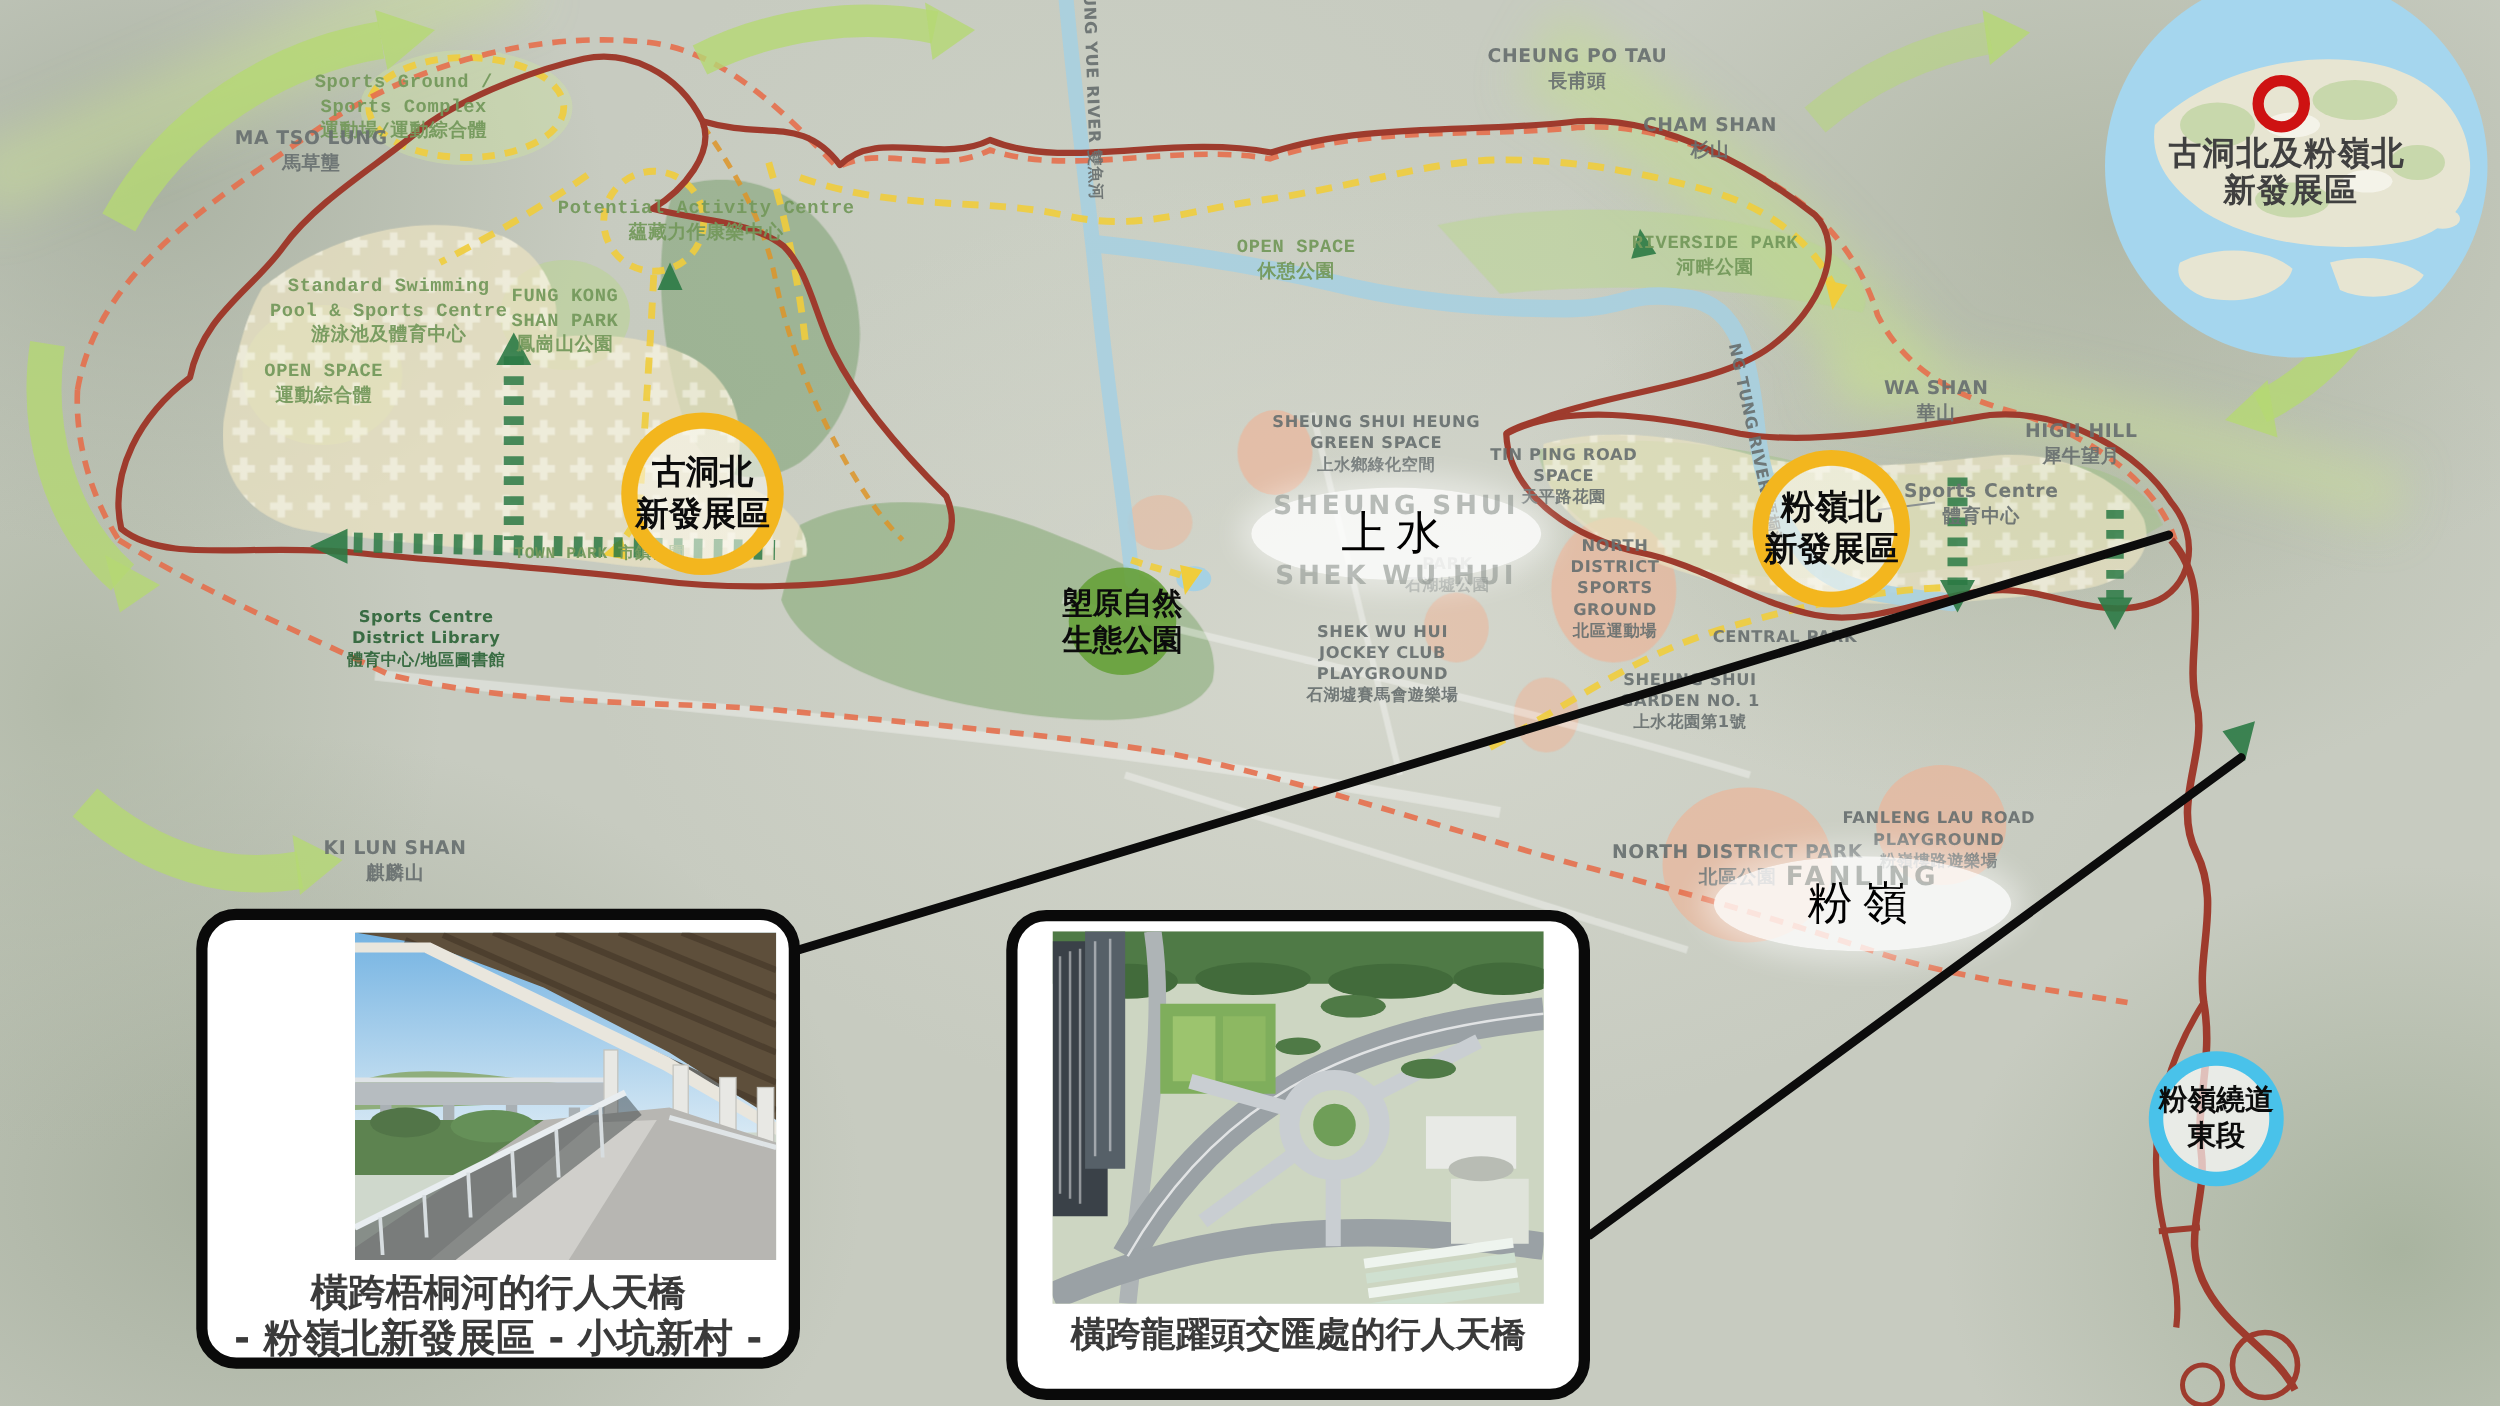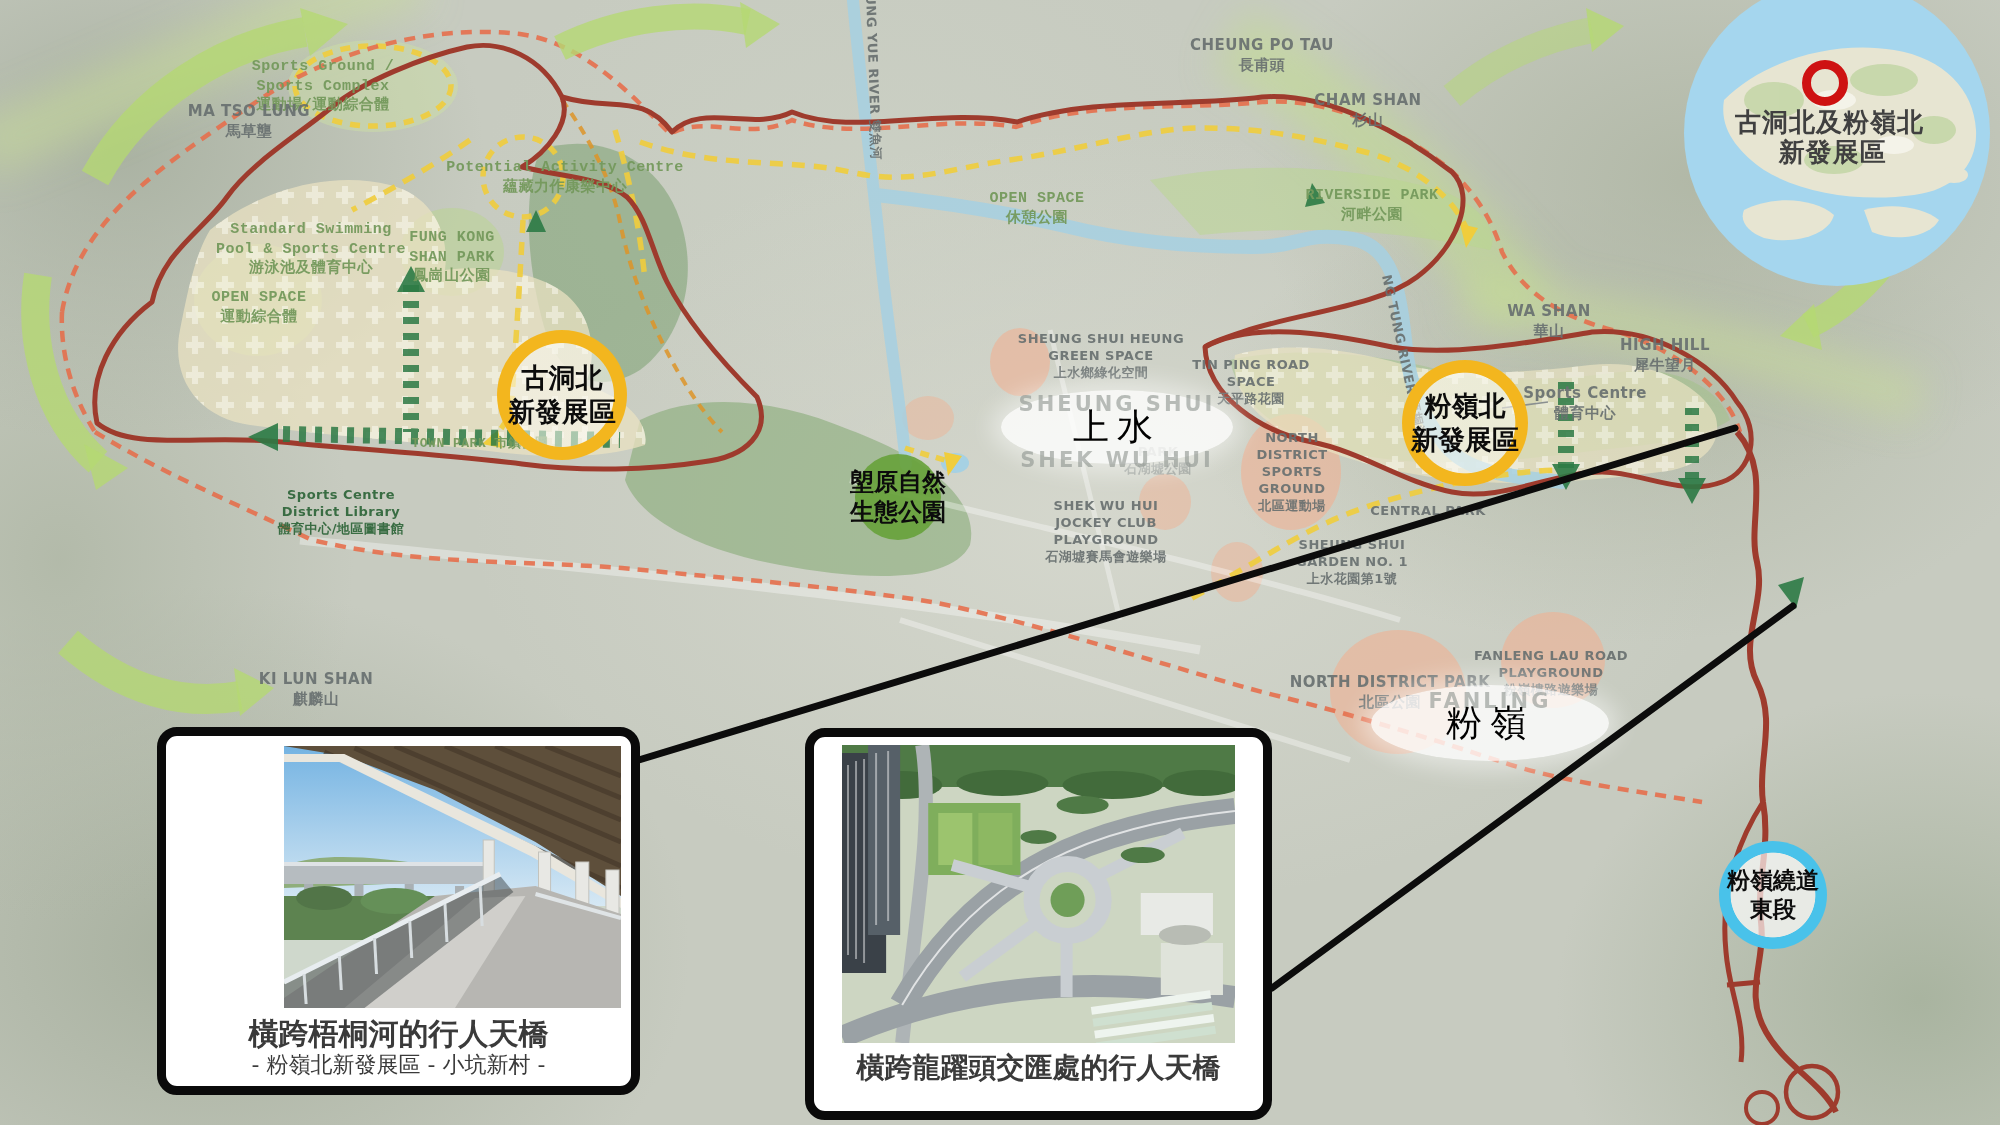--- a/index.html
+++ b/index.html
@@ -42,25 +42,25 @@
   .badge.blue{background:radial-gradient(circle, rgba(255,255,255,.68) 0 55%, #49c2ea 56% 100%);font-size:23px;}
   
   .inset{position:absolute;left:1684px;top:-20px;width:306px;height:306px;border-radius:50%;
     background:#a5d6ee;overflow:hidden;}
   .inset .t1,.inset .t2{position:absolute;left:50%;transform:translateX(-54%);color:#404040;
     font-weight:800;white-space:nowrap;text-align:center;}
   .inset .t1{top:125px;font-size:26px;letter-spacing:1px;}
   .inset .t2{top:155px;font-size:26px;letter-spacing:1px;}
   .ring-marker{position:absolute;left:118px;top:80px;width:28px;height:28px;border:9px solid #ce1212;border-radius:50%;}
   
-  .callout{position:absolute;background:#fff;border:9px solid #0a0a0a;border-radius:20px;box-sizing:border-box;}
+  .callout{position:absolute;background:#fff;border:9px solid #0a0a0a;border-radius:32px;box-sizing:border-box;}
   .callout .photo{position:absolute;overflow:hidden;background:#cfd8cc;}
   .cap{position:absolute;left:0;right:0;text-align:center;color:#3a3a3a;white-space:nowrap;}
   .cap.l1{font-size:30px;font-weight:600;}
-  .cap.l2{font-size:22px;font-weight:400;}
+  .cap.l2{font-size:31px;font-weight:700;}
 </style>
 </head>
 <body>
 
 <div class="stage">
 
   <svg class="layer" viewBox="0 0 2000 1125">
     <defs>
       <filter id="soft" x="-40%" y="-40%" width="180%" height="180%">
           <feGaussianBlur stdDeviation="18"></feGaussianBlur>

